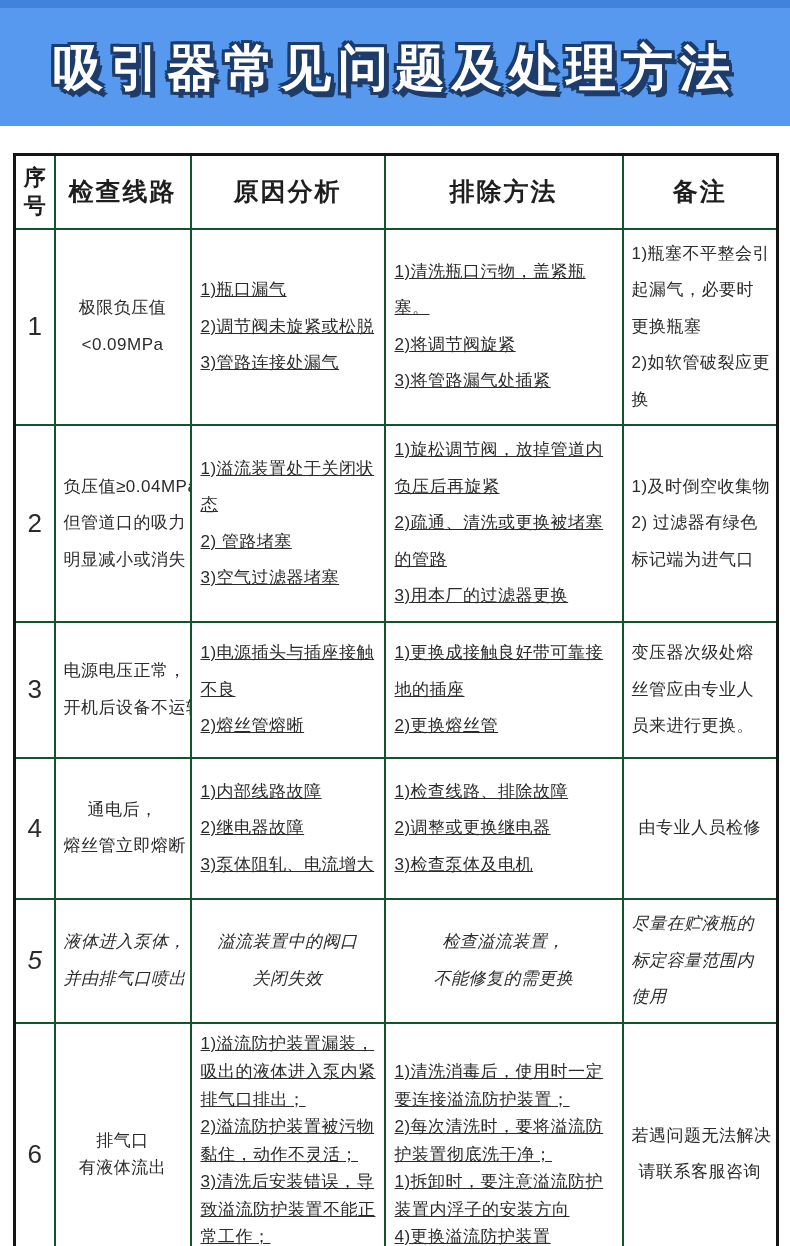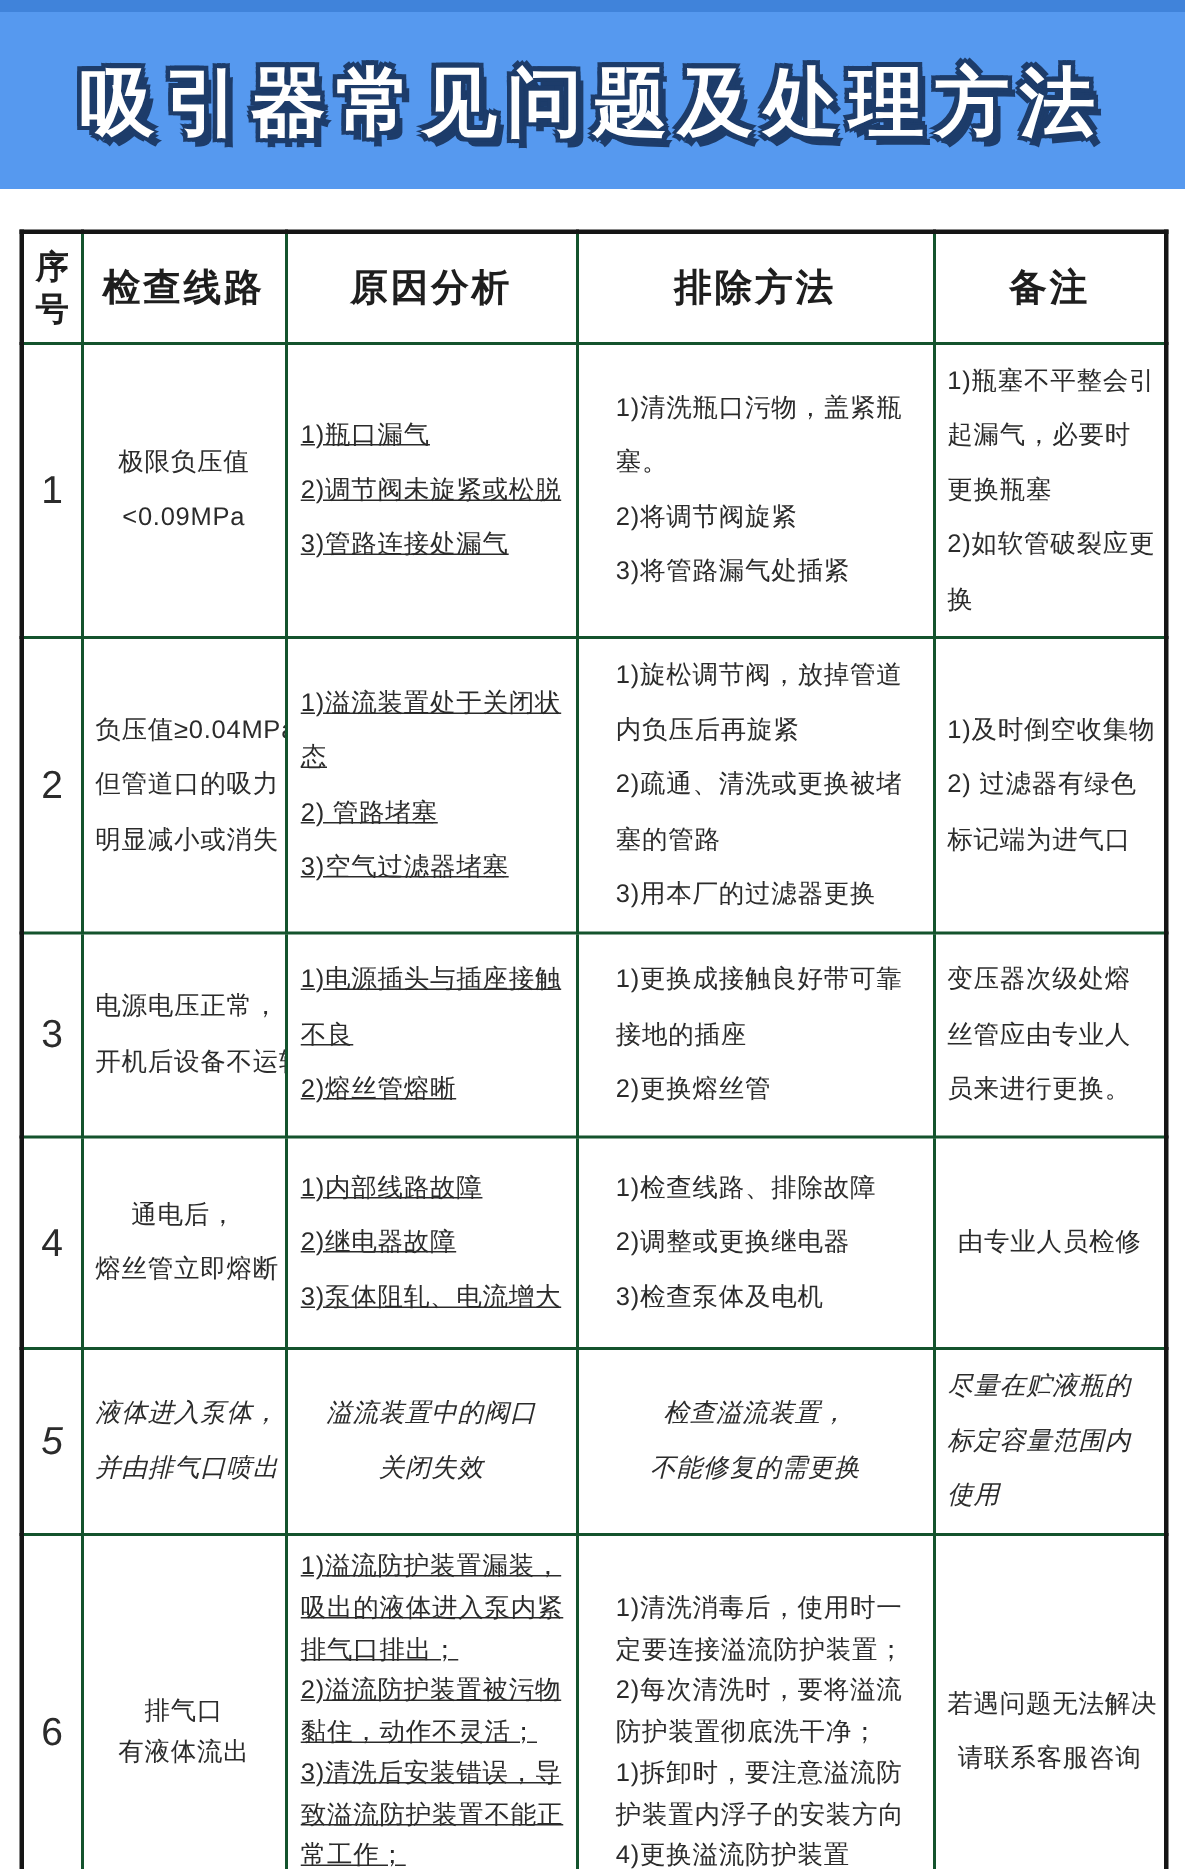--- a/index.html
+++ b/index.html
@@ -78,21 +78,21 @@
     font-size: 17px;
     letter-spacing: 0.5px;
     line-height: 2.15;
     padding: 6px 8px;
     color: #2b2b2b;
   }
   td.cell-no { text-align: center; font-size: 26px; letter-spacing: 0; }
   td.cell-center { text-align: center; }
   td.cell-center .line { white-space: nowrap; }
   td.cell-left { text-align: left; }
-  td.cell-solution.cell-left { padding-left: 25px; padding-right: 9px; }
+  td.cell-solution.cell-left { padding-left: 9px; padding-right: 9px; text-decoration: underline; }
   td.cell-cause.cell-left { padding-left: 9px; padding-right: 5px; text-decoration: underline; }
   td.cell-note.cell-left { padding-left: 8px; padding-right: 5px; }
   
   tbody tr:nth-child(1) td { height: 146px; }
   tbody tr:nth-child(2) td { height: 132px; }
   tbody tr:nth-child(3) td { height: 136px; }
   tbody tr:nth-child(4) td { height: 141px; }
   tbody tr:nth-child(5) td { height: 96px; font-style: italic; }
   tbody tr:nth-child(6) td { height: 264px; line-height: 1.62; }
   tbody tr:nth-child(6) td.cell-note { line-height: 2.15; }

